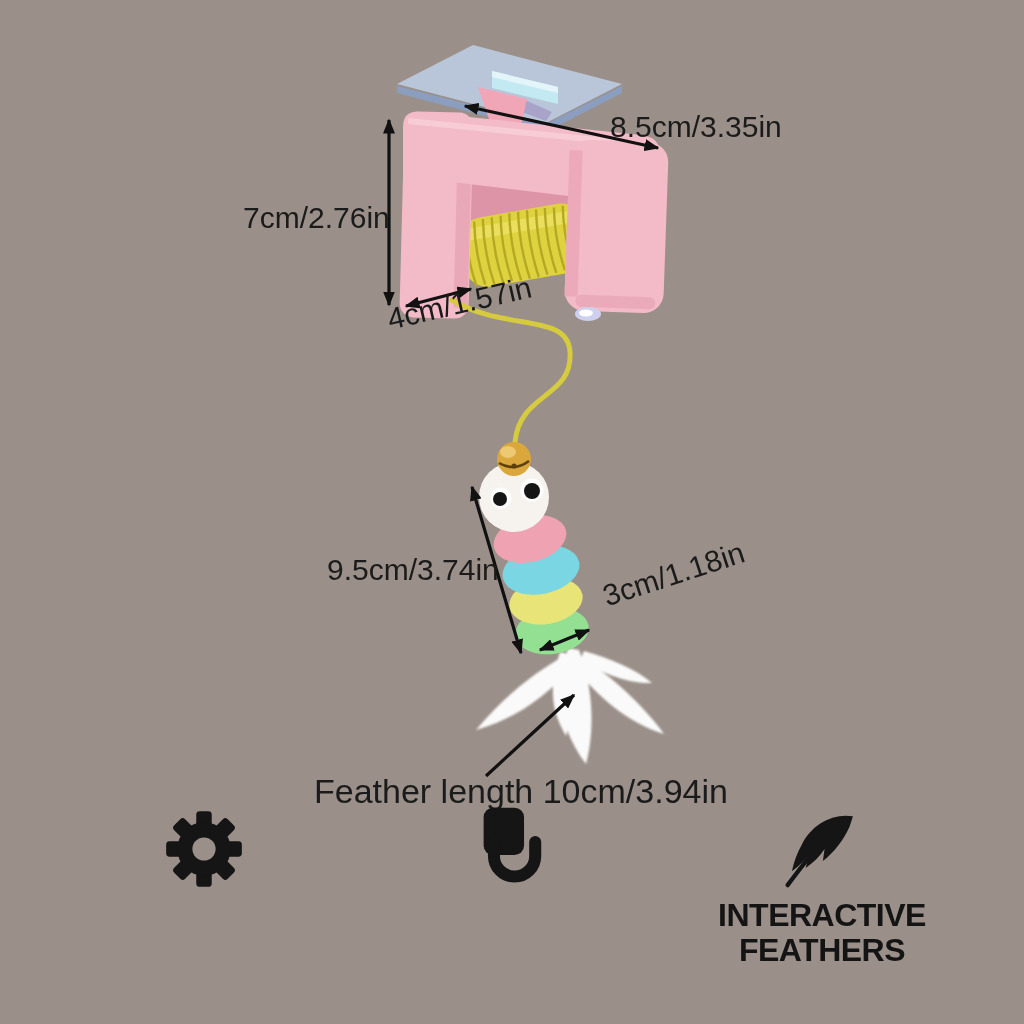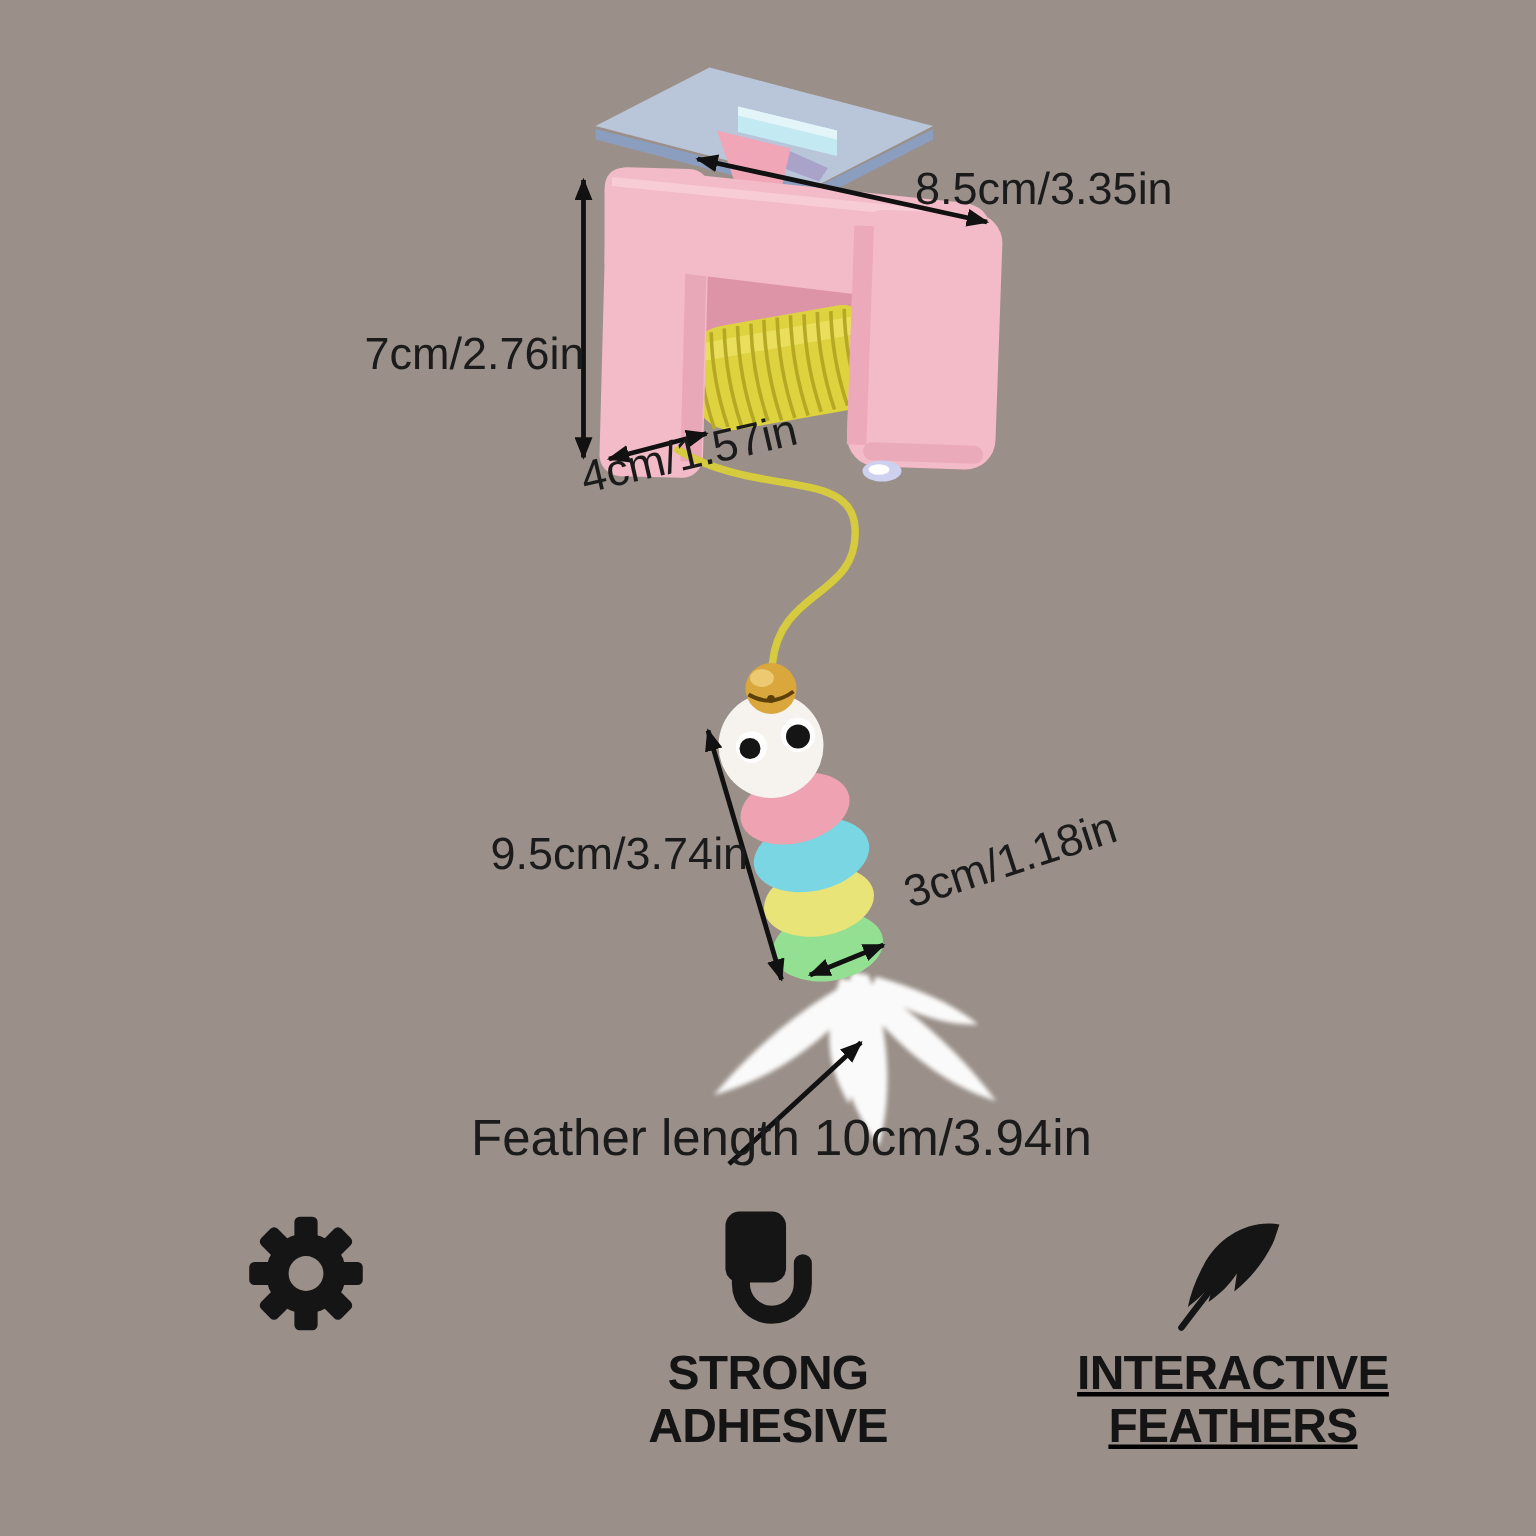--- a/index.html
+++ b/index.html
@@ -40,21 +40,21 @@
   .feature .label{
     color:#141414;
     font-size:32px;
     font-weight:700;
     line-height:1.1;
     text-align:center;
     letter-spacing:-0.5px;
   }
   .f1{left:64px;}
   .f2{left:372px;}
-  .f3{left:682px;text-decoration:underline;}
+  .f3{left:682px;}
 </style>
 </head>
 <body>
 
 <div class="canvas" style="background: rgb(154, 144, 137);">
 
   <svg class="scene" width="1024" height="1024" viewBox="0 0 1024 1024">
     <defs>
       <marker id="ah" viewBox="0 0 10 8" refX="9" refY="4" markerWidth="15" markerHeight="12" markerUnits="userSpaceOnUse" orient="auto-start-reverse">
         <path d="M0,0 L10,4 L0,8 Z" fill="#111111"></path>
@@ -153,25 +153,25 @@
       <line x1="389" y1="120" x2="389" y2="305" marker-start="url(#ah)" marker-end="url(#ah)"></line>
       <line x1="465" y1="106" x2="658" y2="148" marker-start="url(#ah)" marker-end="url(#ah)"></line>
       <line x1="406" y1="306" x2="471" y2="289" marker-start="url(#ah)" marker-end="url(#ah)"></line>
       <line x1="472" y1="487" x2="521" y2="653" marker-start="url(#ah)" marker-end="url(#ah)"></line>
       <line x1="540" y1="650" x2="589" y2="630" marker-start="url(#ah)" marker-end="url(#ah)"></line>
       <line x1="486" y1="776" x2="574" y2="695" marker-end="url(#ah)"></line>
     </g>
   </svg>
 
   <div class="dim" style="left:610px;top:110px;">8.5cm/3.35in</div>
-  <div class="dim" style="left:243px;top:201px;margin-top:19px;">7cm/2.76in</div>
+  <div class="dim" style="left:243px;top:201px;">7cm/2.76in</div>
   <div class="dim rot13" style="left:388px;top:303px;">4cm/1.57in</div>
   <div class="dim" style="left:327px;top:553px;">9.5cm/3.74in</div>
   <div class="dim rot18" style="left:604px;top:580px;">3cm/1.18in</div>
-  <div class="feather-note" style="left:314px;top:740px;text-align:right;">Feather length 10cm/3.94in</div>
+  <div class="feather-note" style="left:314px;top:772px;text-align:right;">Feather length 10cm/3.94in</div>
 
   <div class="feature f1">
     <svg width="86" height="90" viewBox="0 0 100 100">
       <g transform="translate(50,50)" fill="#151515">
         <rect x="-9" y="-44" width="18" height="22" rx="4"></rect>
         <rect x="-9" y="-44" width="18" height="22" rx="4" transform="rotate(45)"></rect>
         <rect x="-9" y="-44" width="18" height="22" rx="4" transform="rotate(90)"></rect>
         <rect x="-9" y="-44" width="18" height="22" rx="4" transform="rotate(135)"></rect>
         <rect x="-9" y="-44" width="18" height="22" rx="4" transform="rotate(180)"></rect>
         <rect x="-9" y="-44" width="18" height="22" rx="4" transform="rotate(225)"></rect>
@@ -181,21 +181,20 @@
         <circle cx="0" cy="0" r="13.5" fill="#9a9089"></circle>
       </g>
     </svg>
   </div>
 
   <div class="feature f2">
     <svg width="86" height="90" viewBox="0 0 100 100">
       <rect x="17" y="2" width="47" height="55" rx="11" fill="#151515"></rect>
       <path d="M29,40 L29,58 A 24,24 0 0 0 77,58 L77,42" fill="none" stroke="#151515" stroke-width="14" stroke-linecap="round"></path>
     </svg>
-    <div class="label">STRONG ADHESIVE</div>
   </div>
 
   <div class="feature f3">
     <svg width="86" height="90" viewBox="0 0 100 100">
       <path d="M86,12 C62,8 38,22 27,44 C21,55 17,66 15,76 C23,70 29,64 35,57 L31,72 C40,66 47,59 53,50 L51,64 C64,54 76,38 82,24 Z" fill="#151515"></path>
       <path d="M10,92 C22,76 34,60 48,44" fill="none" stroke="#151515" stroke-width="5" stroke-linecap="round"></path>
     </svg>
     <div class="label">INTERACTIVE FEATHERS</div>
   </div>
 

